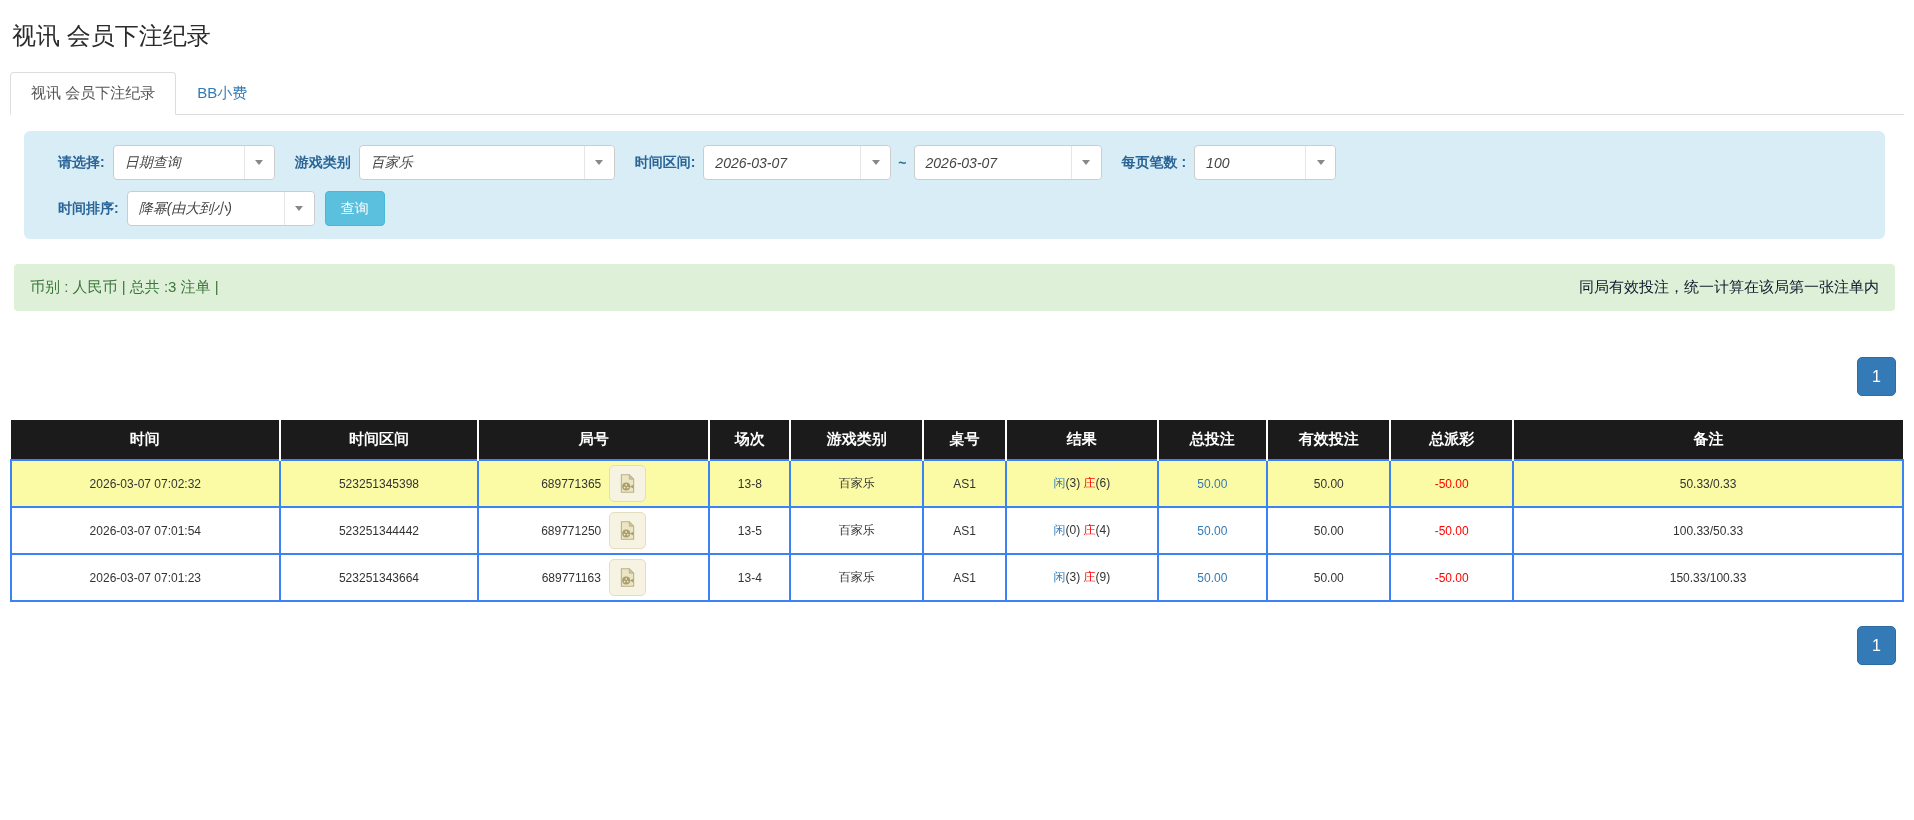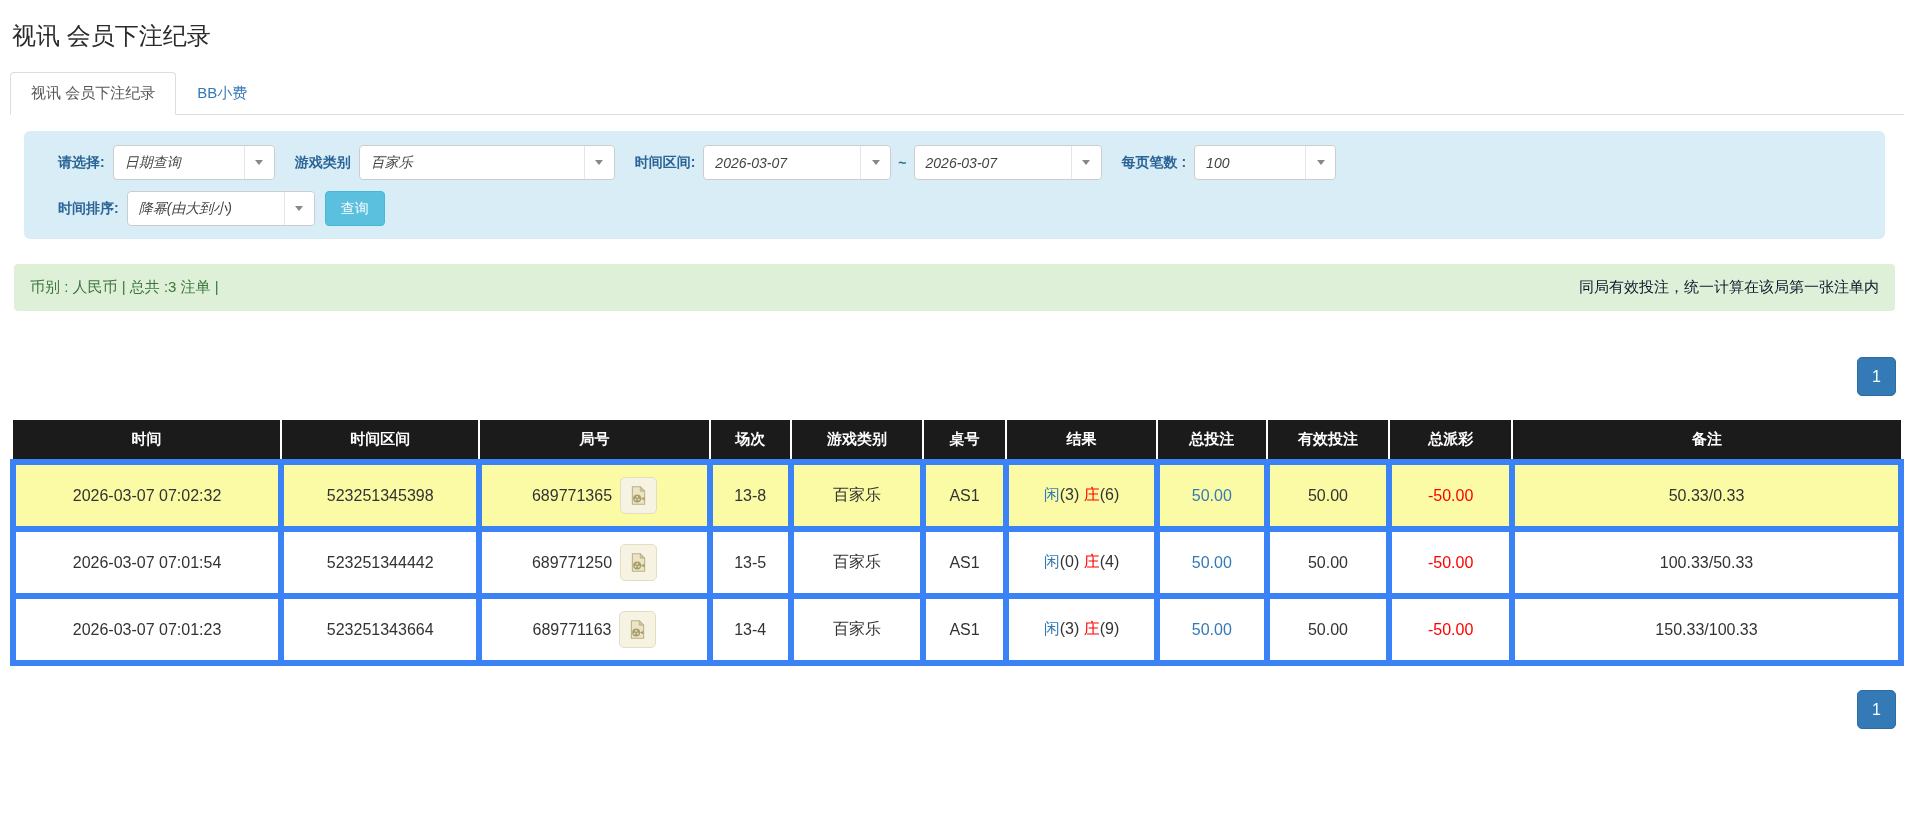--- a/index.html
+++ b/index.html
@@ -40,22 +40,22 @@
   .pager { display:flex; justify-content:flex-end; margin:46px 8px 0 0; }
   .pager.bottom { margin-top:24px; margin-bottom:4px; }
   .page-btn { min-width:39px; height:39px; background:#337ab7; border:1px solid #2e6da4; border-radius:5px;
               color:#fff; font-size:16px; display:flex; align-items:center; justify-content:center;
               cursor:pointer; font-family:inherit; }
 
   .bet-table { width:100%; border-collapse:collapse; margin-top:24px; table-layout:fixed; }
   .bet-table th { background:#1b1b1b; color:#fff; font-size:15px; font-weight:bold; padding:10px 4px;
                   border-right:2px solid #fff; text-align:center; }
   .bet-table th:last-child { border-right:none; }
-  .bet-table td { text-align:center; font-size:16px; height:67px; padding:2px 6px;
-                  border:6px solid #3b82f6; background:#fff; word-wrap:break-word; }
+  .bet-table td { text-align:center; font-size:12px; height:47px; padding:2px 6px;
+                  border:2px solid #3b82f6; background:#fff; word-wrap:break-word; }
   tr.hl td { background:#fbfba6; }
   .cw1{width:14.2%} .cw2{width:10.5%} .cw3{width:12.2%} .cw4{width:4.3%} .cw5{width:7%}
   .cw6{width:4.4%} .cw7{width:8%} .cw8{width:5.8%} .cw9{width:6.5%} .cw10{width:6.5%} .cw11{width:20.6%}
   .round-cell { display:flex; align-items:center; justify-content:center; gap:8px; }
   .video-btn { display:inline-flex; align-items:center; justify-content:center; width:37px; height:37px;
                background:#f6f3e2; border:1px solid #e3ddc2; border-radius:5px; cursor:pointer; flex:none; }
   .blue { color:#337ab7; } .blue-link { color:#337ab7; cursor:pointer; text-decoration:none; }
   .red { color:#ff0000; } .res-n { color:#333; }
   tr.sum td { background:#9d9d9d; color:#fff; font-size:15px; height:44px;
               border:2px solid #fff; border-top-width:4px; }

